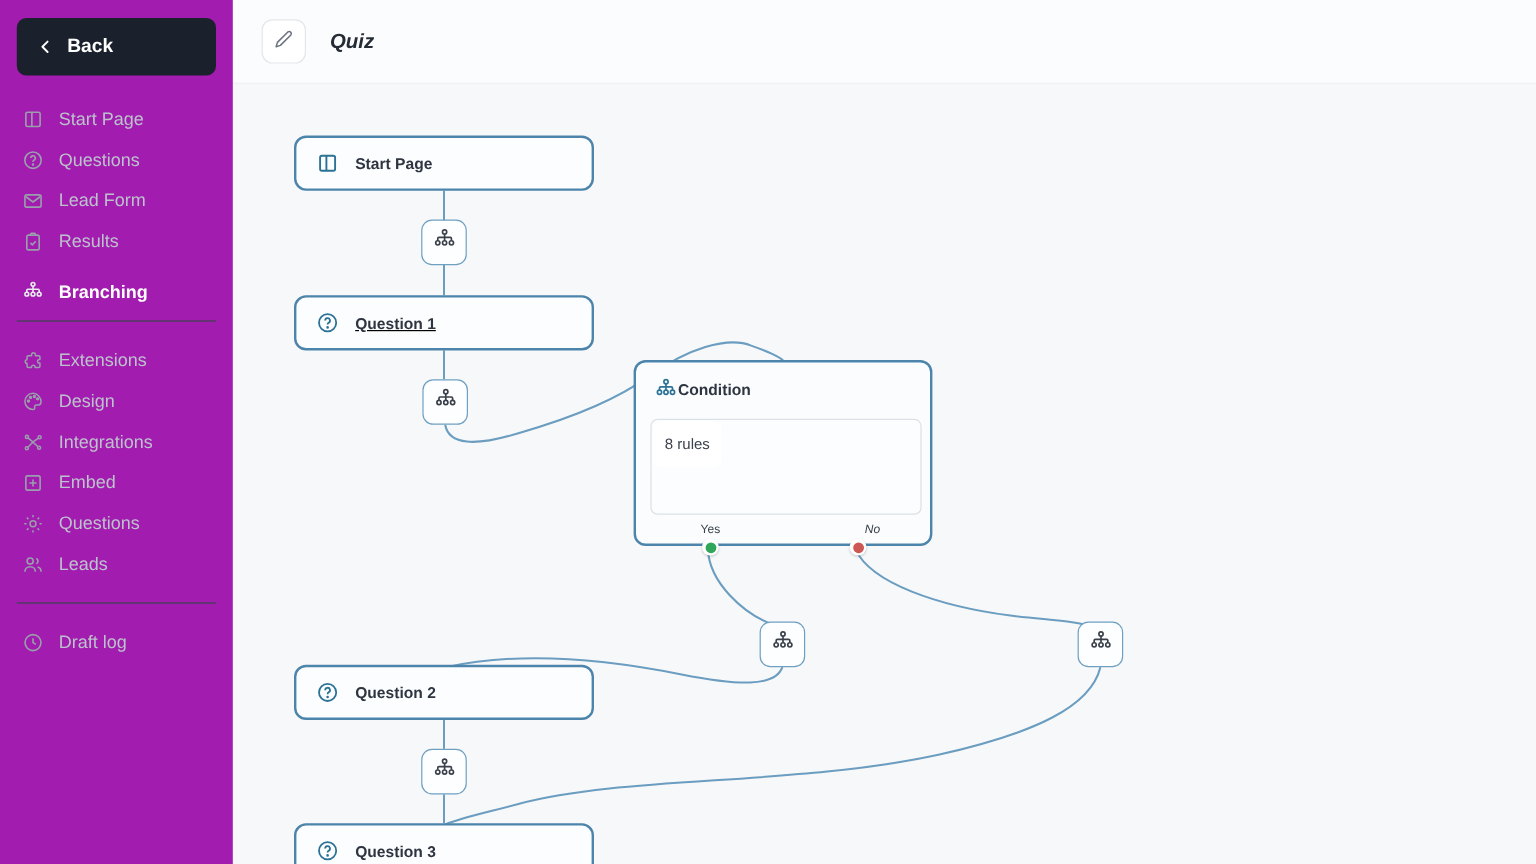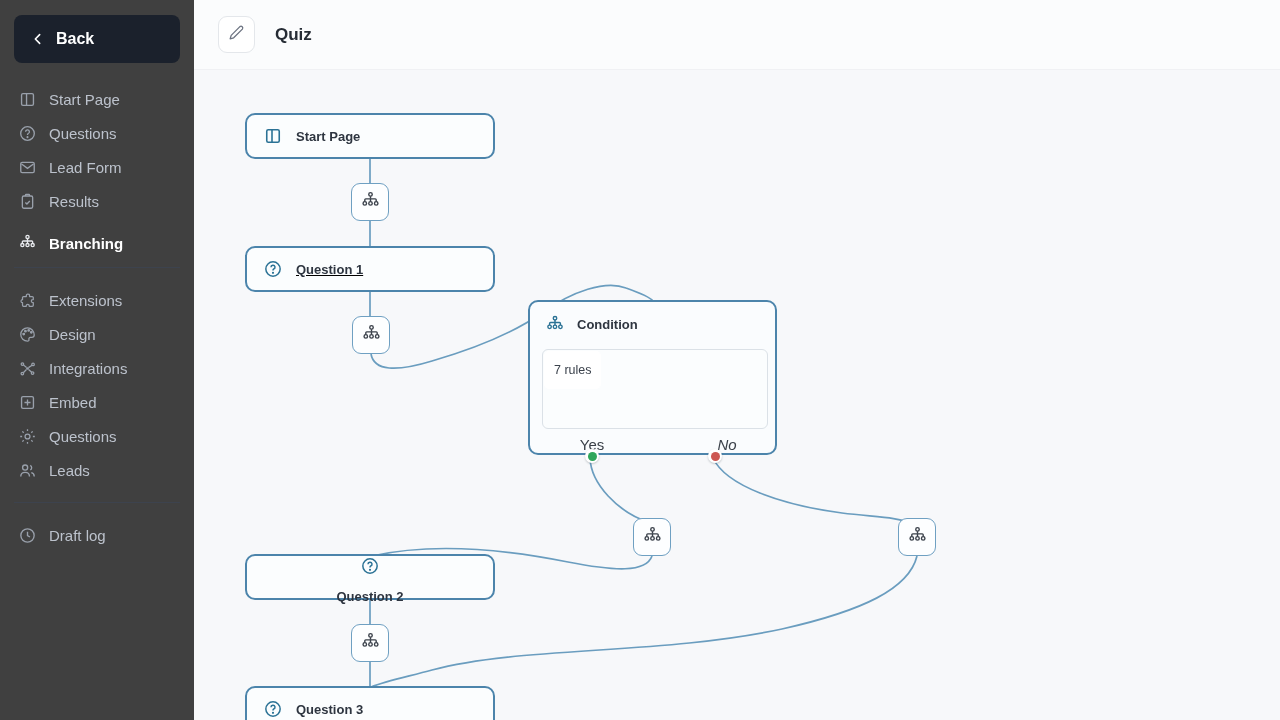--- a/index.html
+++ b/index.html
@@ -1,39 +1,39 @@
 <!DOCTYPE html>
 <html><head>
 <meta charset="utf-8">
 <style>
   * { margin:0; padding:0; box-sizing:border-box; }
   html,body { width:1280px; height:720px; overflow:hidden;
     font-family:"Liberation Sans", sans-serif; background:#f7f8fa; }
 
   
   .sidebar { position:absolute; left:0; top:0; width:194px; height:720px;
-    background:#404040; z-index:10; display:flex; flex-direction:column; }
+    background:#a21caf; z-index:10; display:flex; flex-direction:column; }
   .back-btn { margin:15px 14px 19px 14px; height:48px; background:#1b212c;
     border-radius:8px; display:flex; align-items:center; padding-left:16px;
     color:#fff; cursor:pointer; }
   .back-btn .chev { width:18px; height:18px; margin-right:8px; display:flex; align-items:center; }
   .back-btn .lbl { font-size:16px; font-weight:700; }
   .nav-item { height:34px; display:flex; align-items:center; padding-left:17px;
     color:#bcc2cc; font-size:15px; cursor:pointer; }
   .nav-item .nav-icon { width:20px; height:20px; margin-right:12px; color:#99a0ab;
     display:flex; align-items:center; justify-content:center; flex:0 0 20px; }
   .nav-item.active { color:#ffffff; font-weight:700;align-items:flex-end; }
   .nav-item.active .nav-icon { color:#e8eaee; }
   .nav-divider { height:1px; background:#3d434e; margin:15px 14px; }
   .nav-icon svg, .back-btn svg { display:block; }
 
   
   .main-header { position:absolute; left:194px; right:0; top:0; height:70px;
     background:#fbfcfd; border-bottom:1px solid #f0f1f4; z-index:5;
-    display:flex; align-items:center; padding-left:24px; }
+    display:flex; align-items:center; padding-left:24px;font-style:italic; }
   .edit-btn { width:37px; height:37px; background:#ffffff; border:1px solid #e4e7eb;
     border-radius:9px; display:flex; align-items:center; justify-content:center;
     color:#6b7280; cursor:pointer; }
   .page-title { margin-left:20px; font-size:17px; font-weight:700; color:#262c35; }
 
   
   .canvas { position:absolute; inset:0; }
   .edges { position:absolute; left:0; top:0; z-index:1; }
   .edges path { fill:none; stroke:#6a9dbf; stroke-width:1.7px; }
 
@@ -43,29 +43,29 @@
   .flow-node .node-icon { width:20px; height:20px; color:#2b7295; flex:0 0 20px; }
   .flow-node .node-label { font-size:13px; font-weight:700; color:#2e3540; }
 
   .branch-node { position:absolute; z-index:2; width:38px; height:38px;
     background:#fdfeff; border:1.5px solid #6fa0c2; border-radius:9px;
     display:flex; align-items:center; justify-content:center; color:#3a404a; cursor:pointer; }
 
   .condition-node { position:absolute; z-index:2; left:528px; top:300px;
     width:249px; height:155px; background:#fafcfe; border:2px solid #4c84ab;
     border-radius:10px; cursor:pointer; }
-  .condition-head { display:flex; align-items:center; gap:12px; padding:12px 0 0 15px; }
+  .condition-head { display:flex; align-items:center; padding:12px 0 0 15px; }
   .condition-head .node-icon { width:20px; height:20px; color:#2b7295; }
   .condition-title { font-size:13px; font-weight:700; color:#2e3540; }
   .rules-box { position:absolute; left:12px; top:47px; width:226px; height:80px;
     background:#fbfdfe; border:1px solid #dbe1e7; border-radius:6px; }
   .rules-chip { position:absolute; left:1px; top:1px; width:57px; height:38px;
     background:#ffffff; border-radius:5px; }
   .rules-text { position:absolute; left:11px; top:13px; font-size:12.5px; color:#3b424c; }
-  .port-label { position:absolute; top:134px; font-size:15px; color:#3a4049;
+  .port-label { position:absolute; top:134px; font-size:10px; color:#3a4049;
     transform:translateX(-50%); }
   .port { position:absolute; top:147px; width:14px; height:14px; border-radius:50%;
     background:#ffffff; box-shadow:0 1px 2px rgba(40,50,60,.25);
     display:flex; align-items:center; justify-content:center;
     transform:translateX(-50%); cursor:pointer; z-index:3; }
   .port .dot { width:9px; height:9px; border-radius:50%; }
   .port.yes .dot { background:#2fa65a; }
   .port.no  .dot { background:#cd5752; }
 </style>
 </head>
@@ -115,33 +115,33 @@
           <path d="M5.5 13.2v-1.9a1.2 1.2 0 0 1 1.2-1.2h10.6a1.2 1.2 0 0 1 1.2 1.2v1.9M12 10v3.2"></path>
           <circle cx="5.5" cy="15.4" r="2.1"></circle>
             <circle cx="12" cy="15.4" r="2.1"></circle>
             <circle cx="18.5" cy="15.4" r="2.1"></circle>
         </svg>
       </span>
       <span class="condition-title">Condition</span>
     </div>
     <div class="rules-box">
       <div class="rules-chip"></div>
-      <span class="rules-text">7 rules</span>
+      <span class="rules-text">8 rules</span>
     </div>
     <span class="port-label" style="left:62px;">Yes</span>
     <span class="port-label" style="left:197px;font-style:italic;">No</span>
     <span class="port yes" style="left:62px;">
       <span class="dot"></span>
     </span>
     <span class="port no" style="left:185px;">
       <span class="dot"></span>
     </span>
   </div>
 
-  <div class="flow-node" style="left:245px; top:554px;flex-direction:column;">
+  <div class="flow-node" style="left:245px; top:554px;">
     <span class="node-icon">
       <svg viewBox="0 0 24 24" width="20" height="20" fill="none" stroke="currentColor" stroke-width="1.8">
         <circle cx="12" cy="12" r="8.6"></circle>
         <path d="M9.6 9.8a2.4 2.4 0 1 1 3.3 2.2c-.75.3-.9.8-.9 1.8"></path>
         <circle cx="12" cy="16.6" r="0.6" fill="currentColor" stroke-width="1.4"></circle>
       </svg>
     </span>
     <span class="node-label">Question 2</span>
   </div>
 

